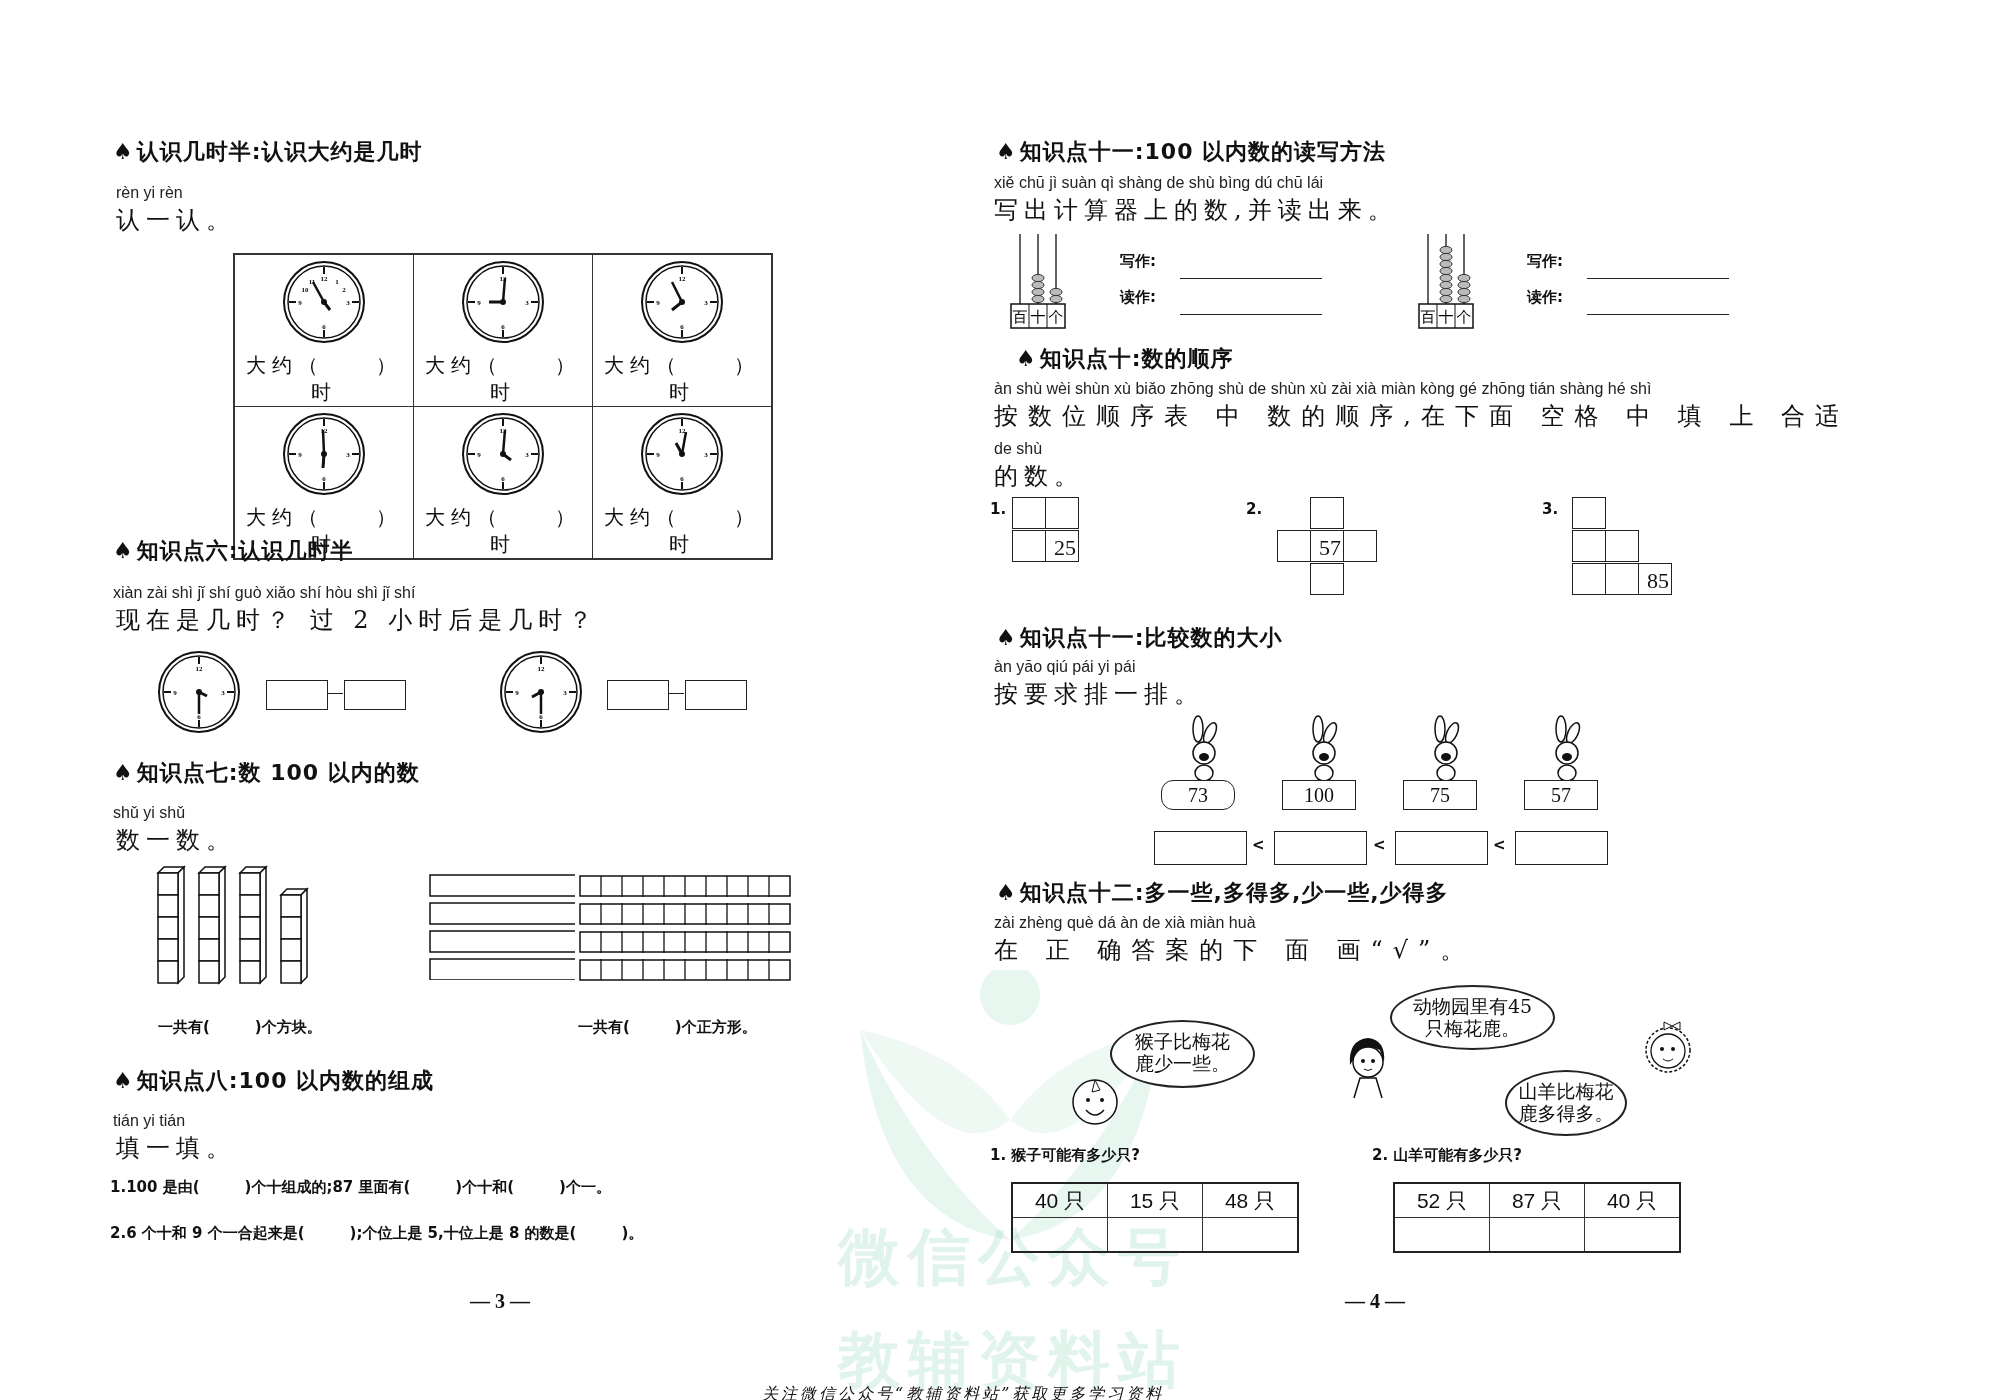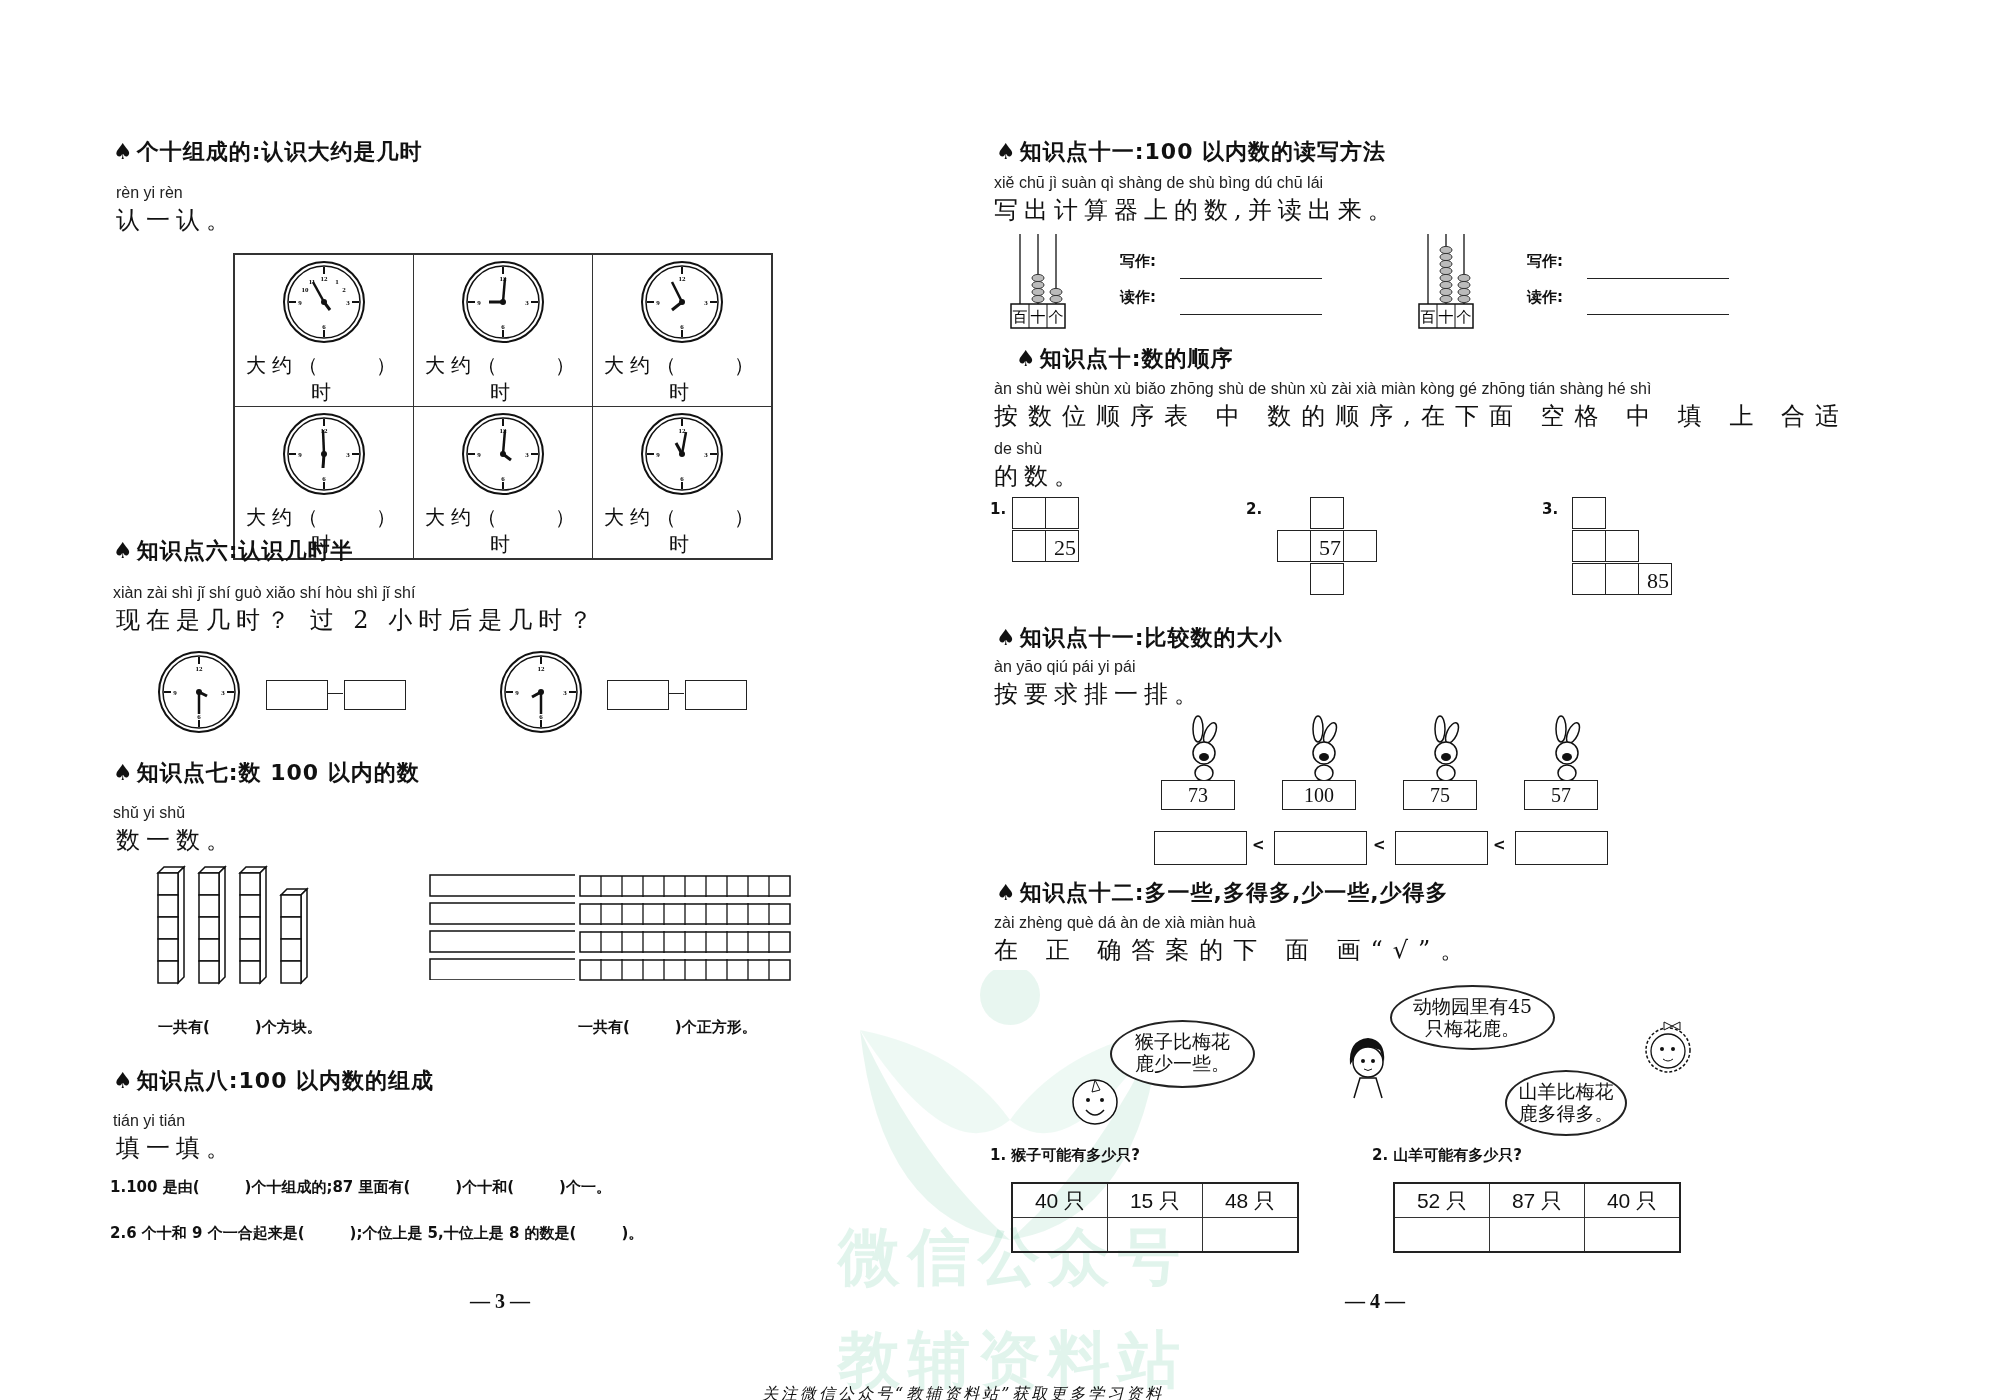--- a/index.html
+++ b/index.html
@@ -37,21 +37,21 @@
   <path d="M320 60 Q220 80 170 150 Q230 200 320 60 Z" fill="#7ccfa8"></path>
 </svg>
 <div class="wm-text" style="left:838px;top:1215px;font-size:62px;">微信公众号</div>
 <div class="wm-text" style="left:838px;top:1318px;font-size:62px;">教辅资料站</div>
 
 <div class="content">
 
 <div>
 
   <div class="abs heading" style="left:113px;top:137px;">
-    <span class="spade">♠</span><span>个十组成的:认识大约是几时</span>
+    <span class="spade">♠</span><span>认识几时半:认识大约是几时</span>
   </div>
   <div class="abs pinyin" style="left:116px;top:184px;">rèn  yi  rèn</div>
   <div class="abs cn" style="left:116px;top:204px;">认一认。</div>
 
   <table class="clock-table">
     <tbody>
           <tr>
       <td>
         <svg width="84" height="84" viewBox="0 0 84 84" style="margin-top:5px">
           <circle cx="42" cy="42" r="40" fill="none" stroke="#111" stroke-width="2"></circle>
@@ -473,21 +473,21 @@
   <svg class="abs" style="left:1543px;top:715px;" width="50" height="66" viewBox="0 0 50 66">
         <g fill="#fff" stroke="#111" stroke-width="1.5">
           <ellipse cx="18" cy="14" rx="5" ry="13"></ellipse>
           <ellipse cx="30" cy="18" rx="5" ry="11" transform="rotate(25 30 18)"></ellipse>
           <circle cx="24" cy="38" r="11"></circle>
           <ellipse cx="24" cy="58" rx="9" ry="8"></ellipse>
         </g>
         <ellipse cx="24" cy="42" rx="5" ry="4" fill="#111"></ellipse>
       </svg>
 
-  <div class="bunny-card" style="left:1161px;top:780px;">73</div>
+  <div class="bunny-card" style="left:1161px;top:780px;border-radius:12px;">73</div>
   <div class="bunny-card" style="left:1282px;top:780px;">100</div>
   <div class="bunny-card" style="left:1403px;top:780px;">75</div>
   <div class="bunny-card" style="left:1524px;top:780px;">57</div>
 
   <div class="box" style="left:1154px;top:831px;width:91px;height:32px;"></div>
   <div class="abs cn2" style="left:1252px;top:836px;">&lt;</div>
   <div class="box" style="left:1274px;top:831px;width:91px;height:32px;"></div>
   <div class="abs cn2" style="left:1373px;top:836px;">&lt;</div>
   <div class="box" style="left:1395px;top:831px;width:91px;height:32px;"></div>
   <div class="abs cn2" style="left:1493px;top:836px;">&lt;</div>

